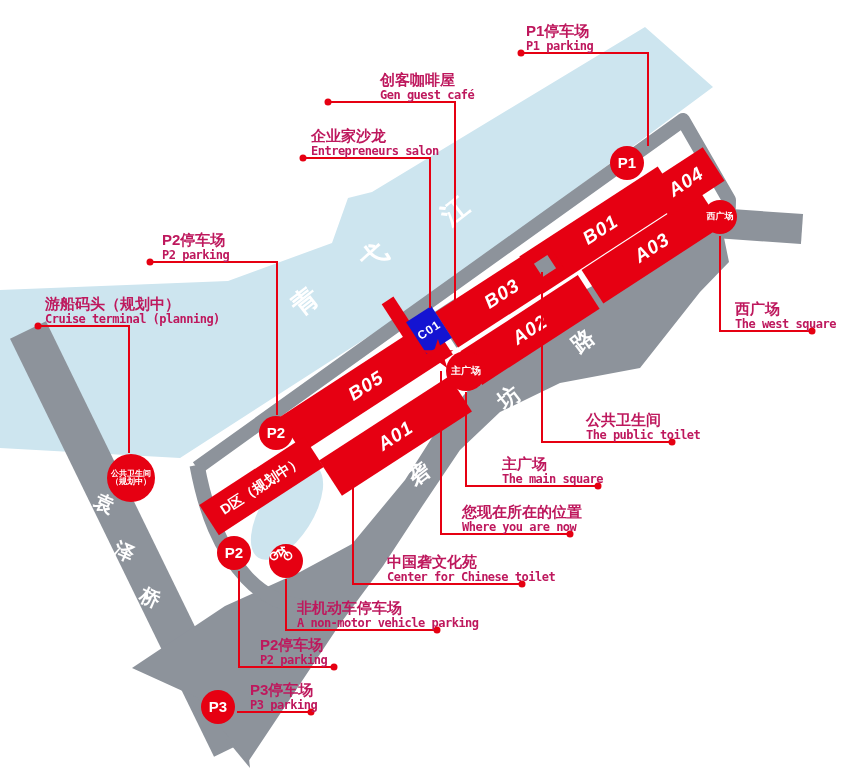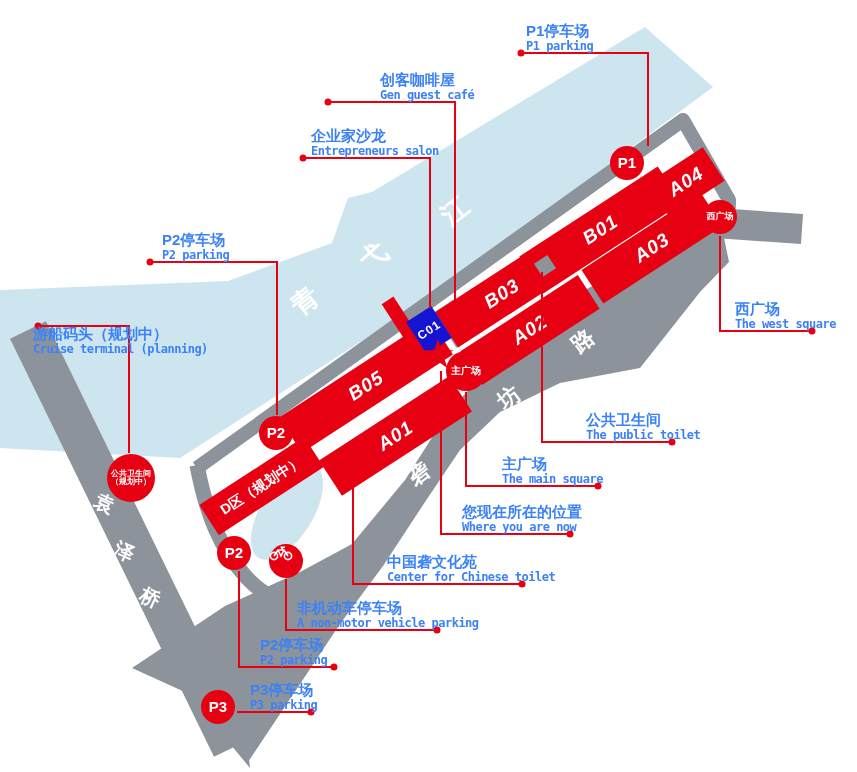--- a/index.html
+++ b/index.html
@@ -25,21 +25,21 @@
   .circ{position:absolute;z-index:5;background:#e60012;border-radius:50%;color:#fff;
         display:flex;flex-direction:column;align-items:center;justify-content:center;
         font-weight:bold;text-align:center;line-height:1.05;}
   .circ.r17{width:34px;height:34px;font-size:15px;}
   .circ.sq{font-size:9px;}
   .circ.main{width:40px;height:40px;font-size:10px;}
   .circ.cruise{width:48px;height:48px;font-size:8px;}
 
   .star{position:absolute;z-index:5;color:#e60012;font-size:40px;line-height:1;}
 
-  .callout{position:absolute;z-index:6;color:#3b82f6;white-space:nowrap;}
+  .callout{position:absolute;z-index:6;color:#be185d;white-space:nowrap;}
   .callout .zh{font-size:15px;font-weight:bold;line-height:18px;}
   .callout .en{font-size:12px;font-weight:bold;line-height:13px;
                font-family:"DejaVu Sans Mono",monospace;letter-spacing:-0.5px;}
 </style>
 </head>
 <body>
 
 <div id="map">
 
   <svg id="terrain" width="857" height="772">
@@ -159,21 +159,21 @@
     <div class="en">Gen guest café</div>
   </div>
   <div class="callout" style="left:311px;top:127px;">
     <div class="zh">企业家沙龙</div>
     <div class="en">Entrepreneurs salon</div>
   </div>
   <div class="callout" style="left:162px;top:231px;">
     <div class="zh">P2停车场</div>
     <div class="en">P2 parking</div>
   </div>
-  <div class="callout" style="left:33px;top:295px;margin-top:30px;">
+  <div class="callout" style="left:45px;top:295px;">
     <div class="zh">游船码头（规划中）</div>
     <div class="en">Cruise terminal (planning)</div>
   </div>
   <div class="callout" style="left:735px;top:300px;">
     <div class="zh">西广场</div>
     <div class="en">The west square</div>
   </div>
   <div class="callout" style="left:586px;top:411px;">
     <div class="zh">公共卫生间</div>
     <div class="en">The public toilet</div>

